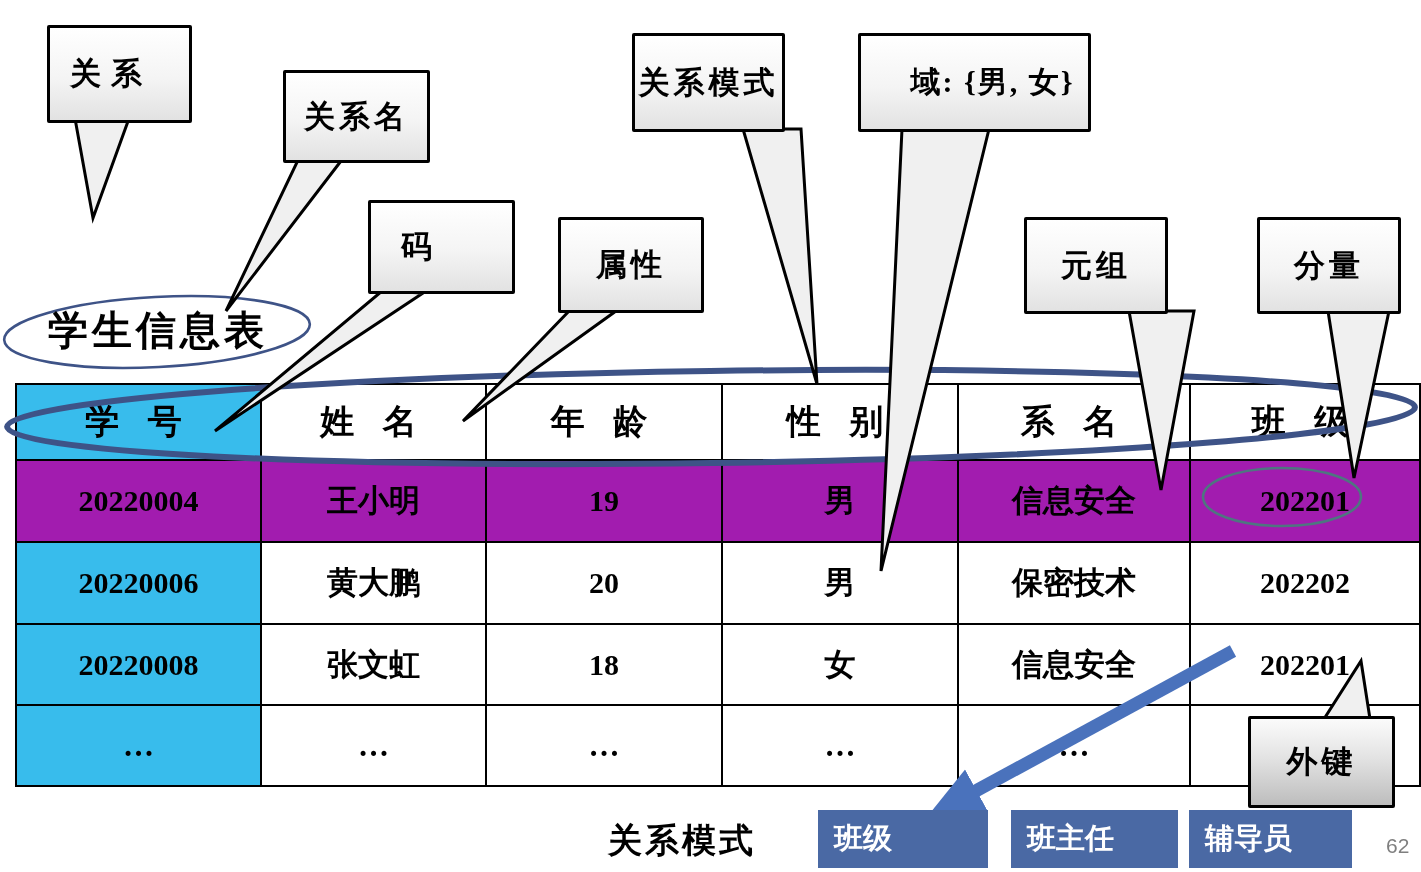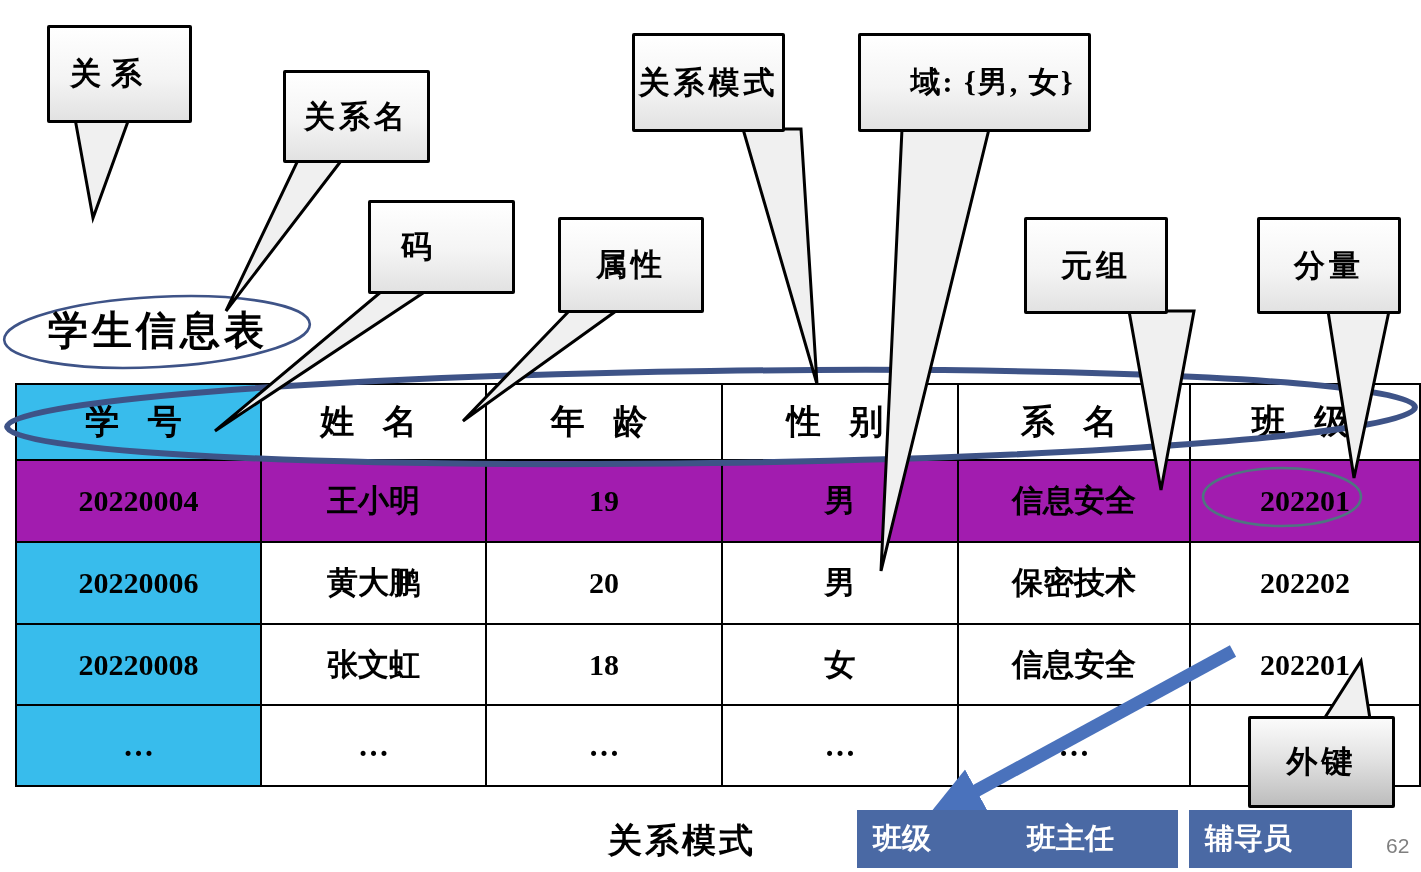--- a/index.html
+++ b/index.html
@@ -45,21 +45,21 @@
   #student-table th{font-size:34px;font-weight:bold;letter-spacing:10px;height:74px;}
   #student-table td{font-size:31px;font-weight:bold;height:79px;}
   #student-table th.key-col, #student-table td.key-col{background:#38BCEC;}
   #student-table tr.tuple-row td{background:#a21caf;}
   
   .cls-cell{
     position:absolute;z-index:3;box-sizing:border-box;background:#4A69A4;color:#fff;
     display:flex;align-items:center;padding-left:16px;
     font-size:29px;font-weight:bold;height:58px;top:810px;
   }
-  .cls-banji{left:857px;width:170px;}
+  .cls-banji{left:818px;width:170px;}
   .cls-banzhuren{left:1011px;width:167px;}
   .cls-fudaoyuan{left:1179px;width:163px;margin-left:10px;}
 </style>
 </head>
 <body>
 
 <div id="stage">
 
   <table id="student-table">
     <colgroup>

